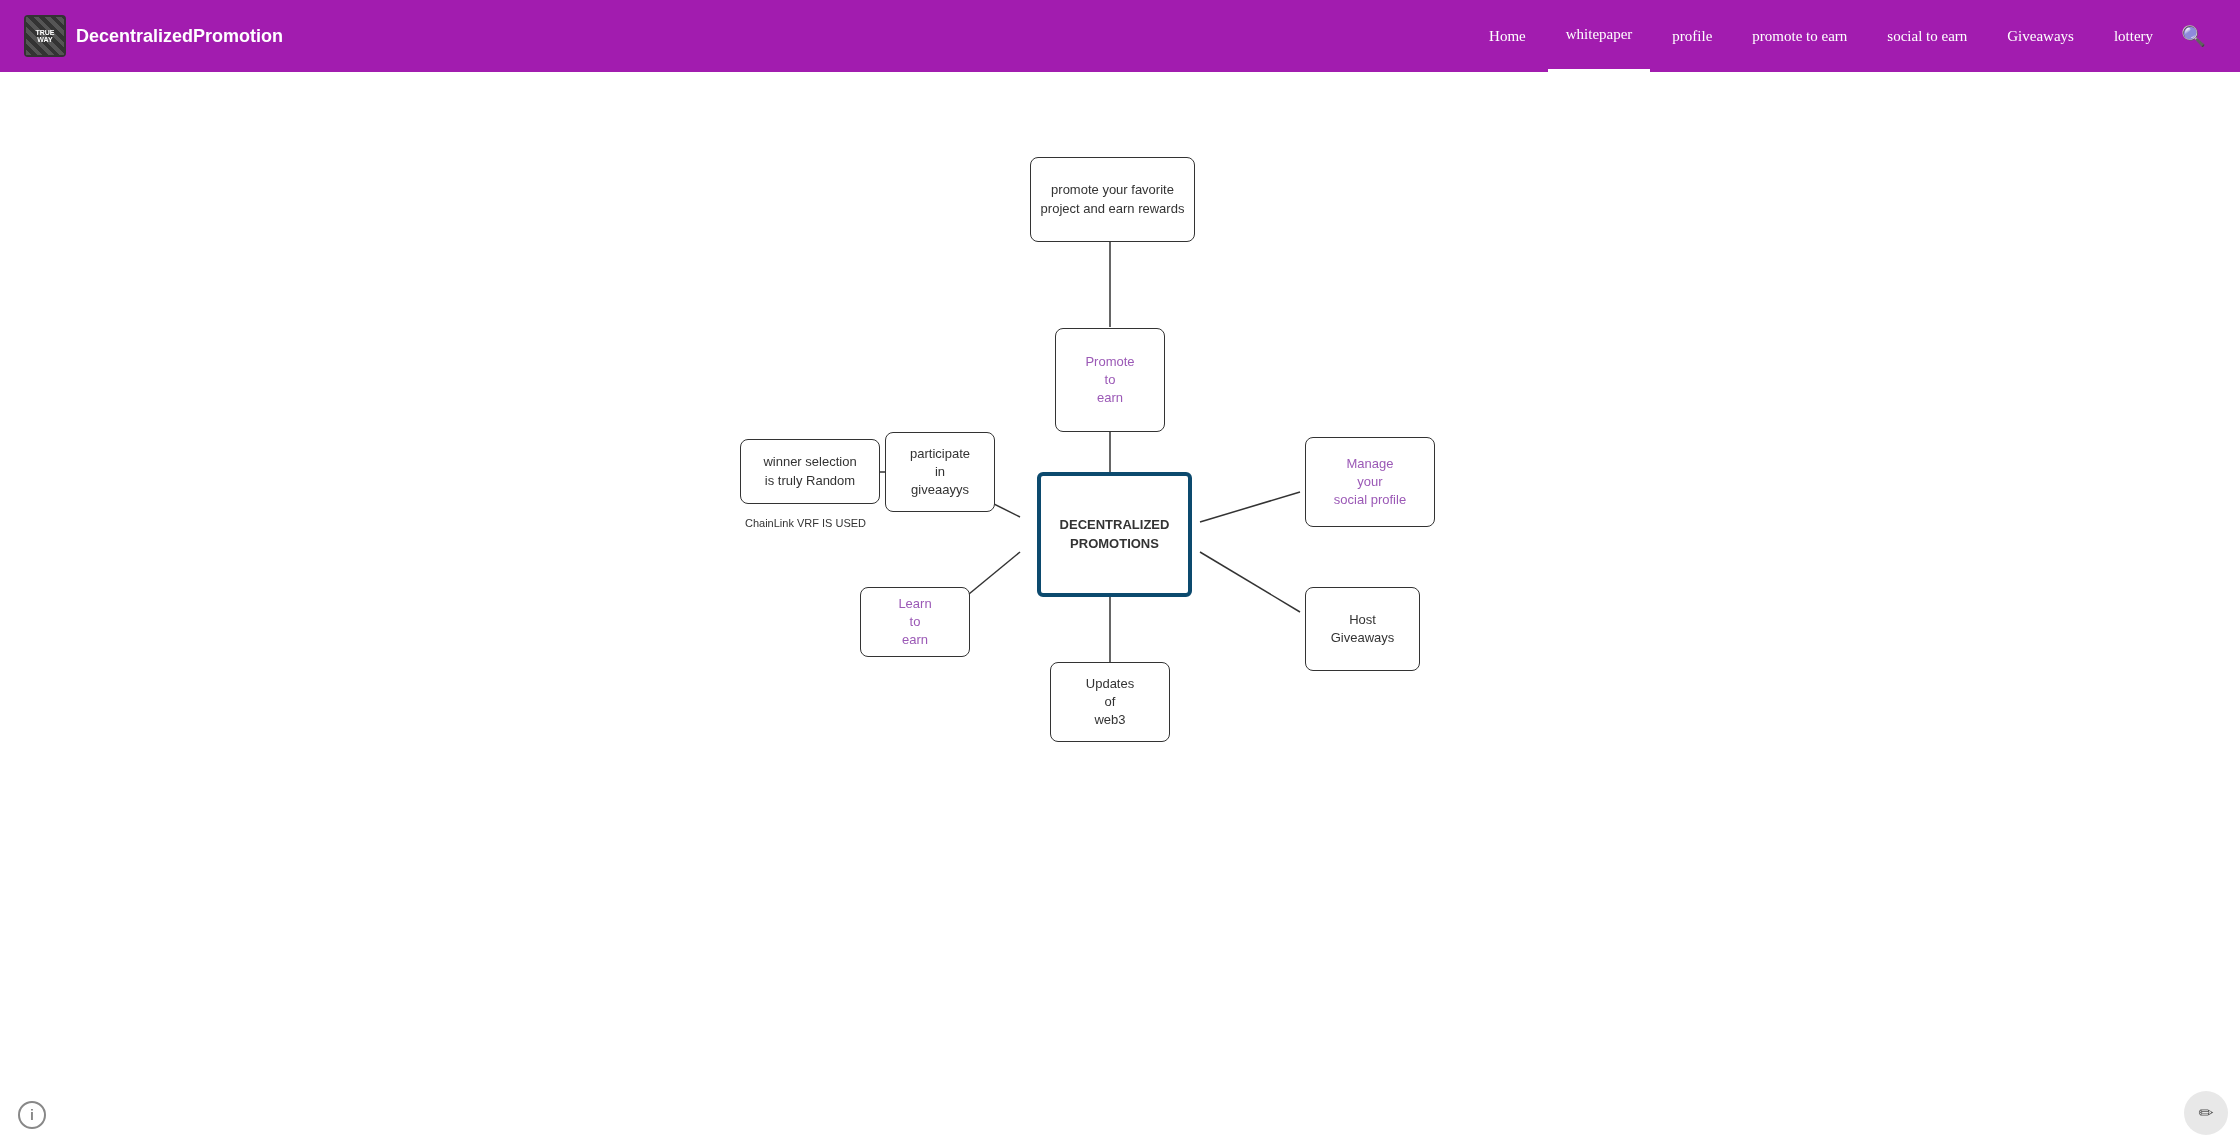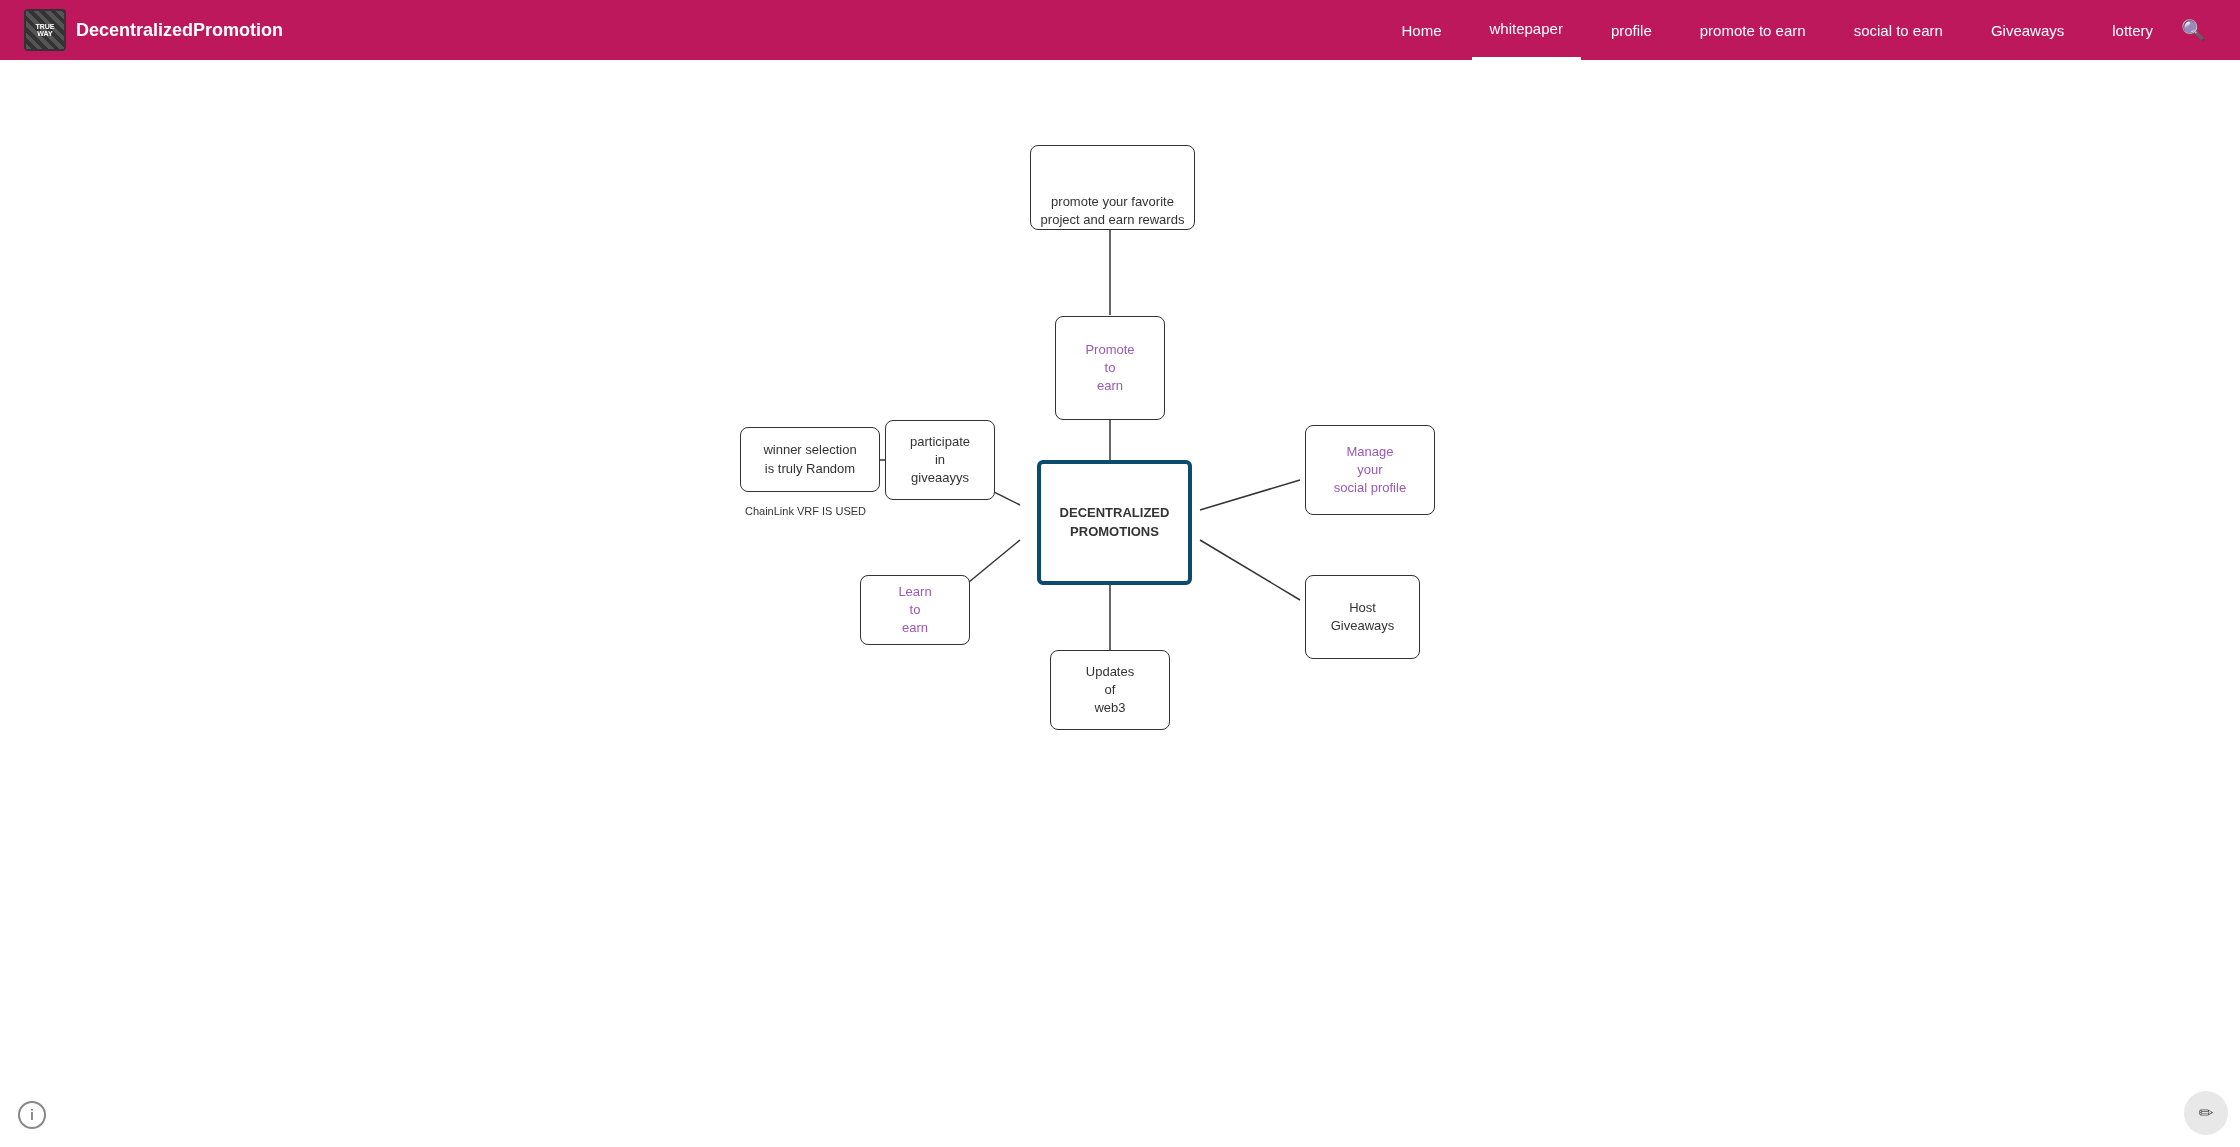--- a/index.html
+++ b/index.html
@@ -1,23 +1,23 @@
 <!DOCTYPE html>
 <html><head>
   <meta charset="utf-8">
   <style>
     * { margin: 0; padding: 0; box-sizing: border-box; }
     body { font-family: Arial, sans-serif; background: #fff; min-height: 100vh; }
 
     
     nav {
-      background: #be185d;
+      background: #a21caf;
       display: flex;
       padding: 0 24px;
-      height: 60px;
+      height: 72px;
       position: relative;
     }
     .nav-brand {
       display: flex;
       align-items: center;
       gap: 10px;
       color: #fff;
       font-size: 18px;
       font-weight: bold;
       text-decoration: none;
@@ -46,21 +46,22 @@
       justify-content: center;
       color: #fff;
       font-size: 7px;
       font-weight: bold;
       text-align: center;
     }
     .nav-links {
       display: flex;
       align-items: stretch;
       height: 100%;
-      gap: 12px;
+      gap: 4px;
+      font-family: Liberation Serif, serif;
     }
     .nav-link {
       color: #fff;
       text-decoration: none;
       padding: 0 18px;
       display: flex;
       align-items: center;
       font-size: 15px;
       height: 100%;
       position: relative;
@@ -205,21 +206,21 @@
 
       <line x1="370" y1="455" x2="370" y2="530" stroke="#333" stroke-width="1.5"></line>
 
       <line x1="280" y1="420" x2="195" y2="490" stroke="#333" stroke-width="1.5"></line>
 
       <line x1="280" y1="385" x2="210" y2="350" stroke="#333" stroke-width="1.5"></line>
 
       <line x1="145" y1="340" x2="110" y2="340" stroke="#333" stroke-width="1.5"></line>
     </svg>
 
-    <div class="box" style="width:165px; height:85px; left:290px; top:25px;align-items:flex-end;">
+    <div class="box" style="width:165px; height:85px; left:290px; top:25px;">
       <span>promote your favorite project and earn rewards</span>
     </div>
 
     <div class="box purple" style="width:110px; height:104px; left:315px; top:196px;">
       <span>Promote<br>to<br>earn</span>
     </div>
 
     <div class="box center-hex" style="width:155px; height:125px; left:297px; top:340px; border-radius: 6px;">
       <span>DECENTRALIZED<br>PROMOTIONS</span>
     </div>

